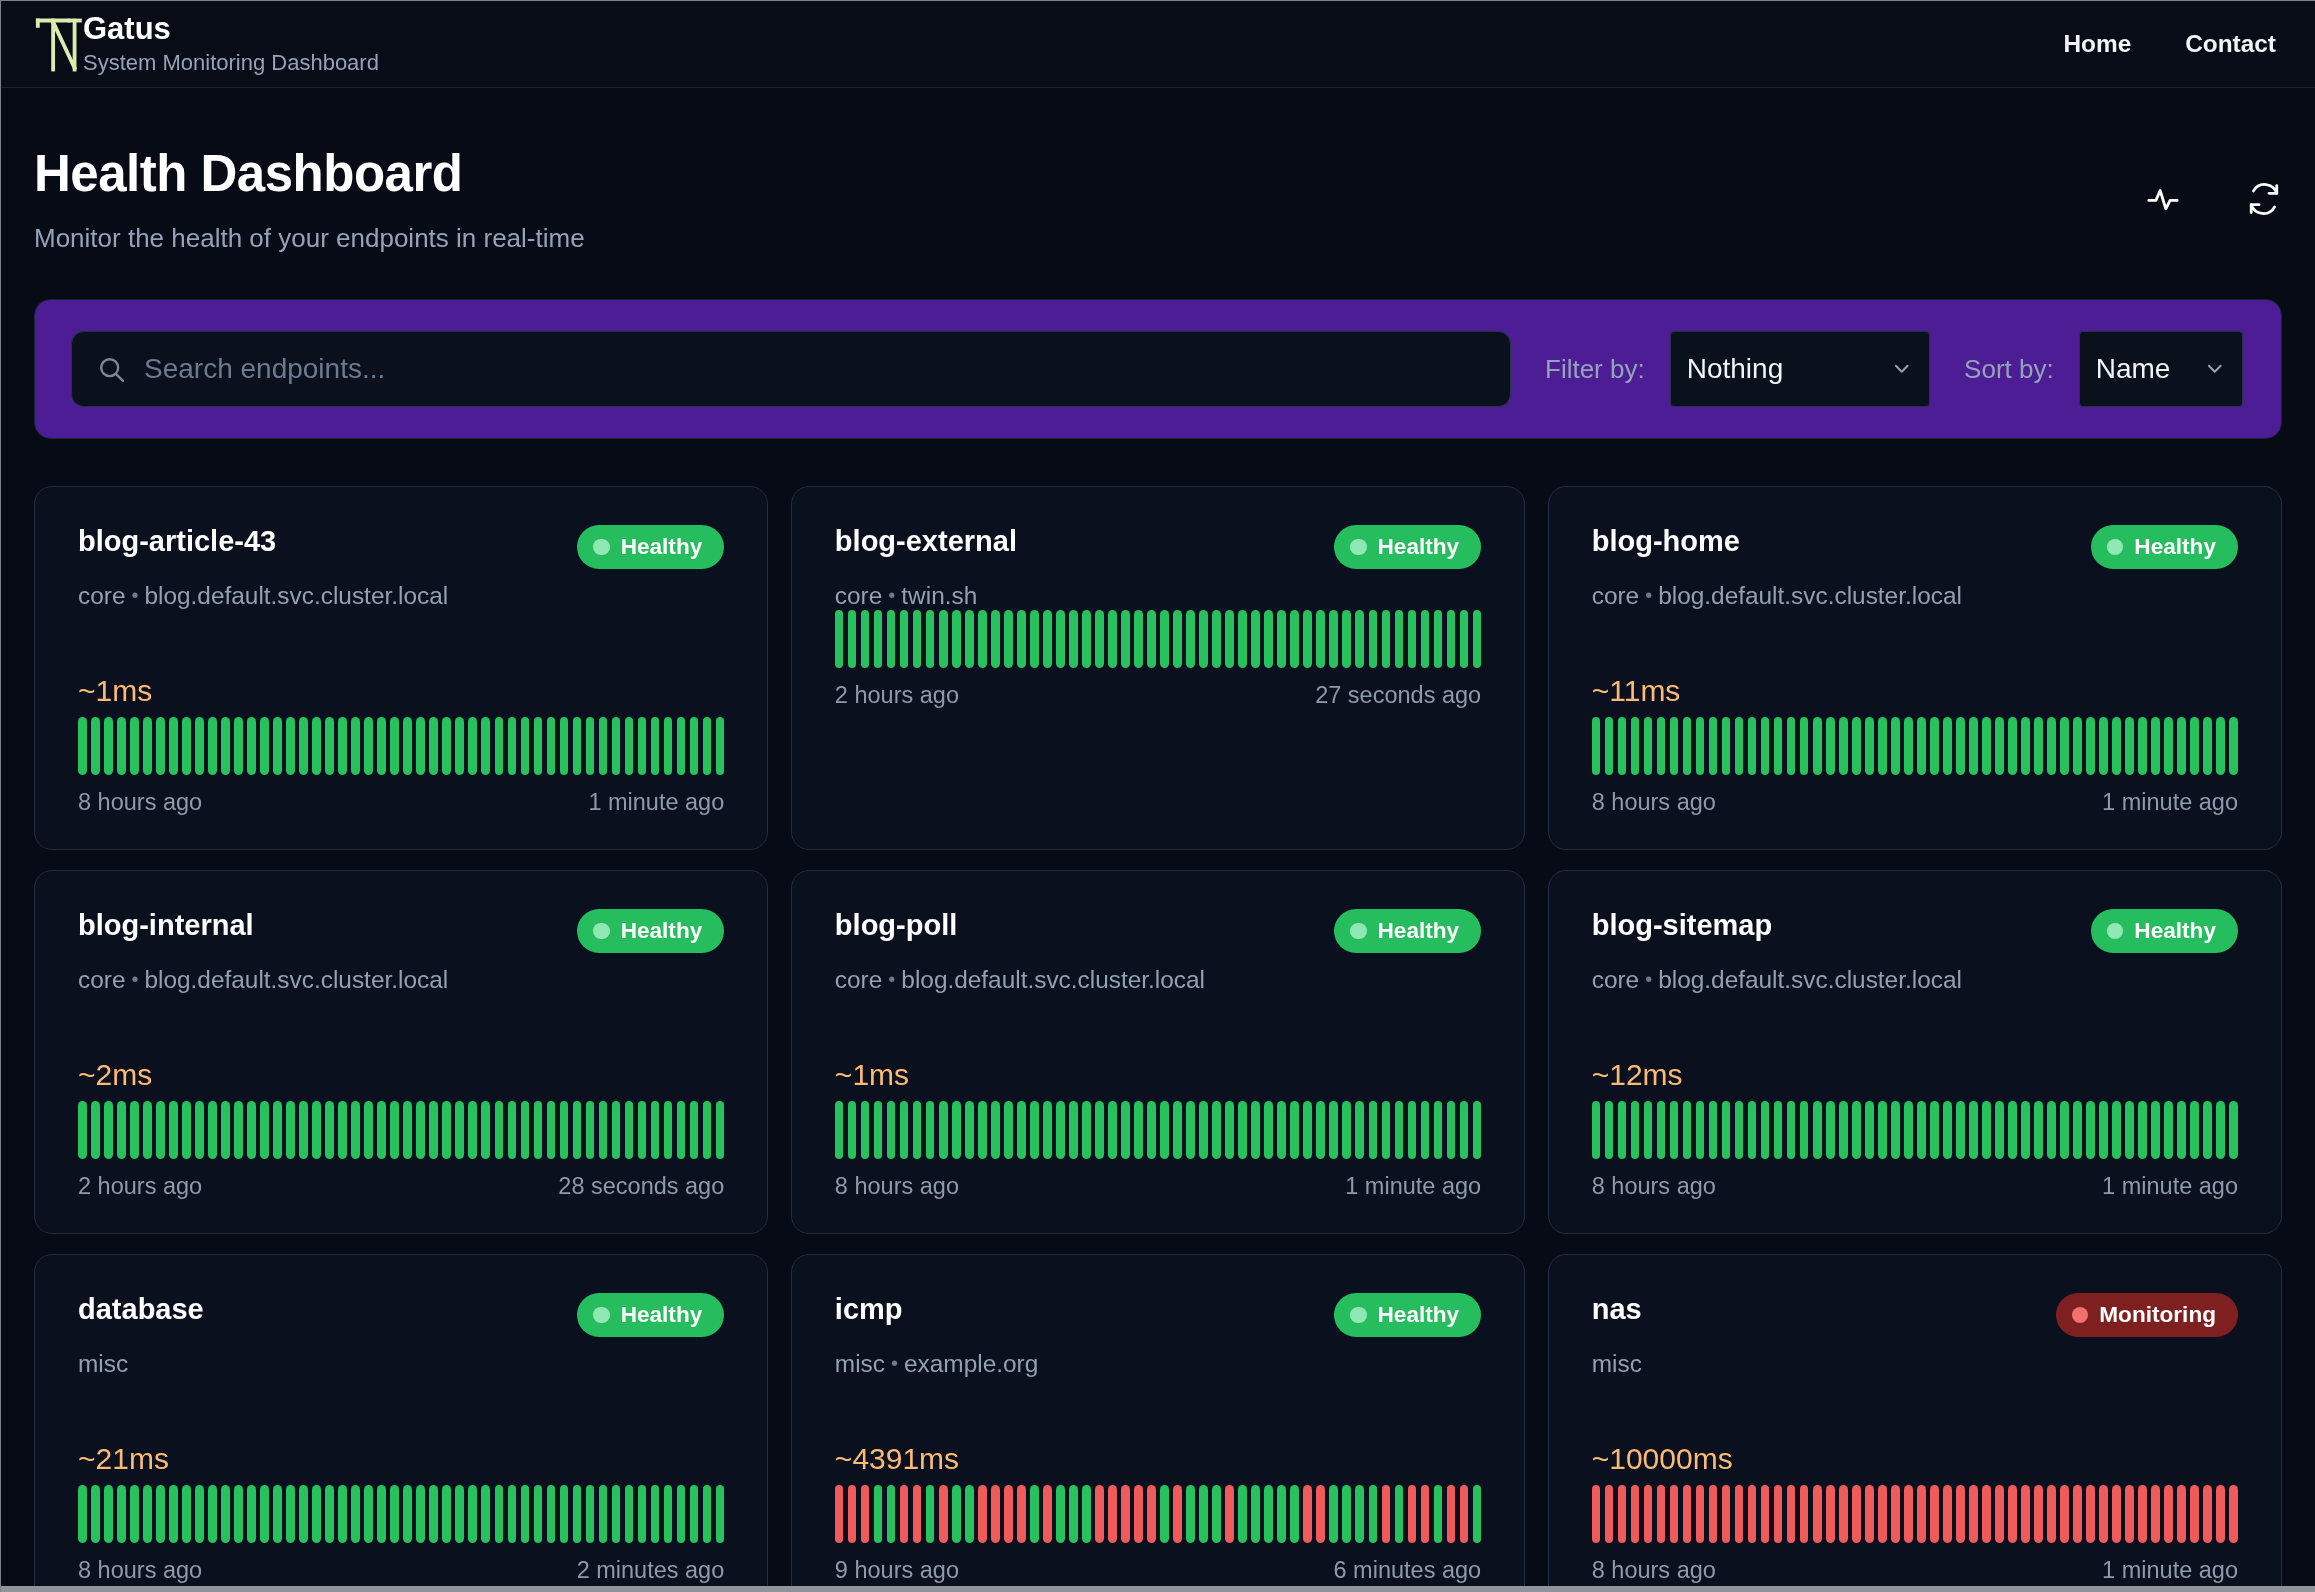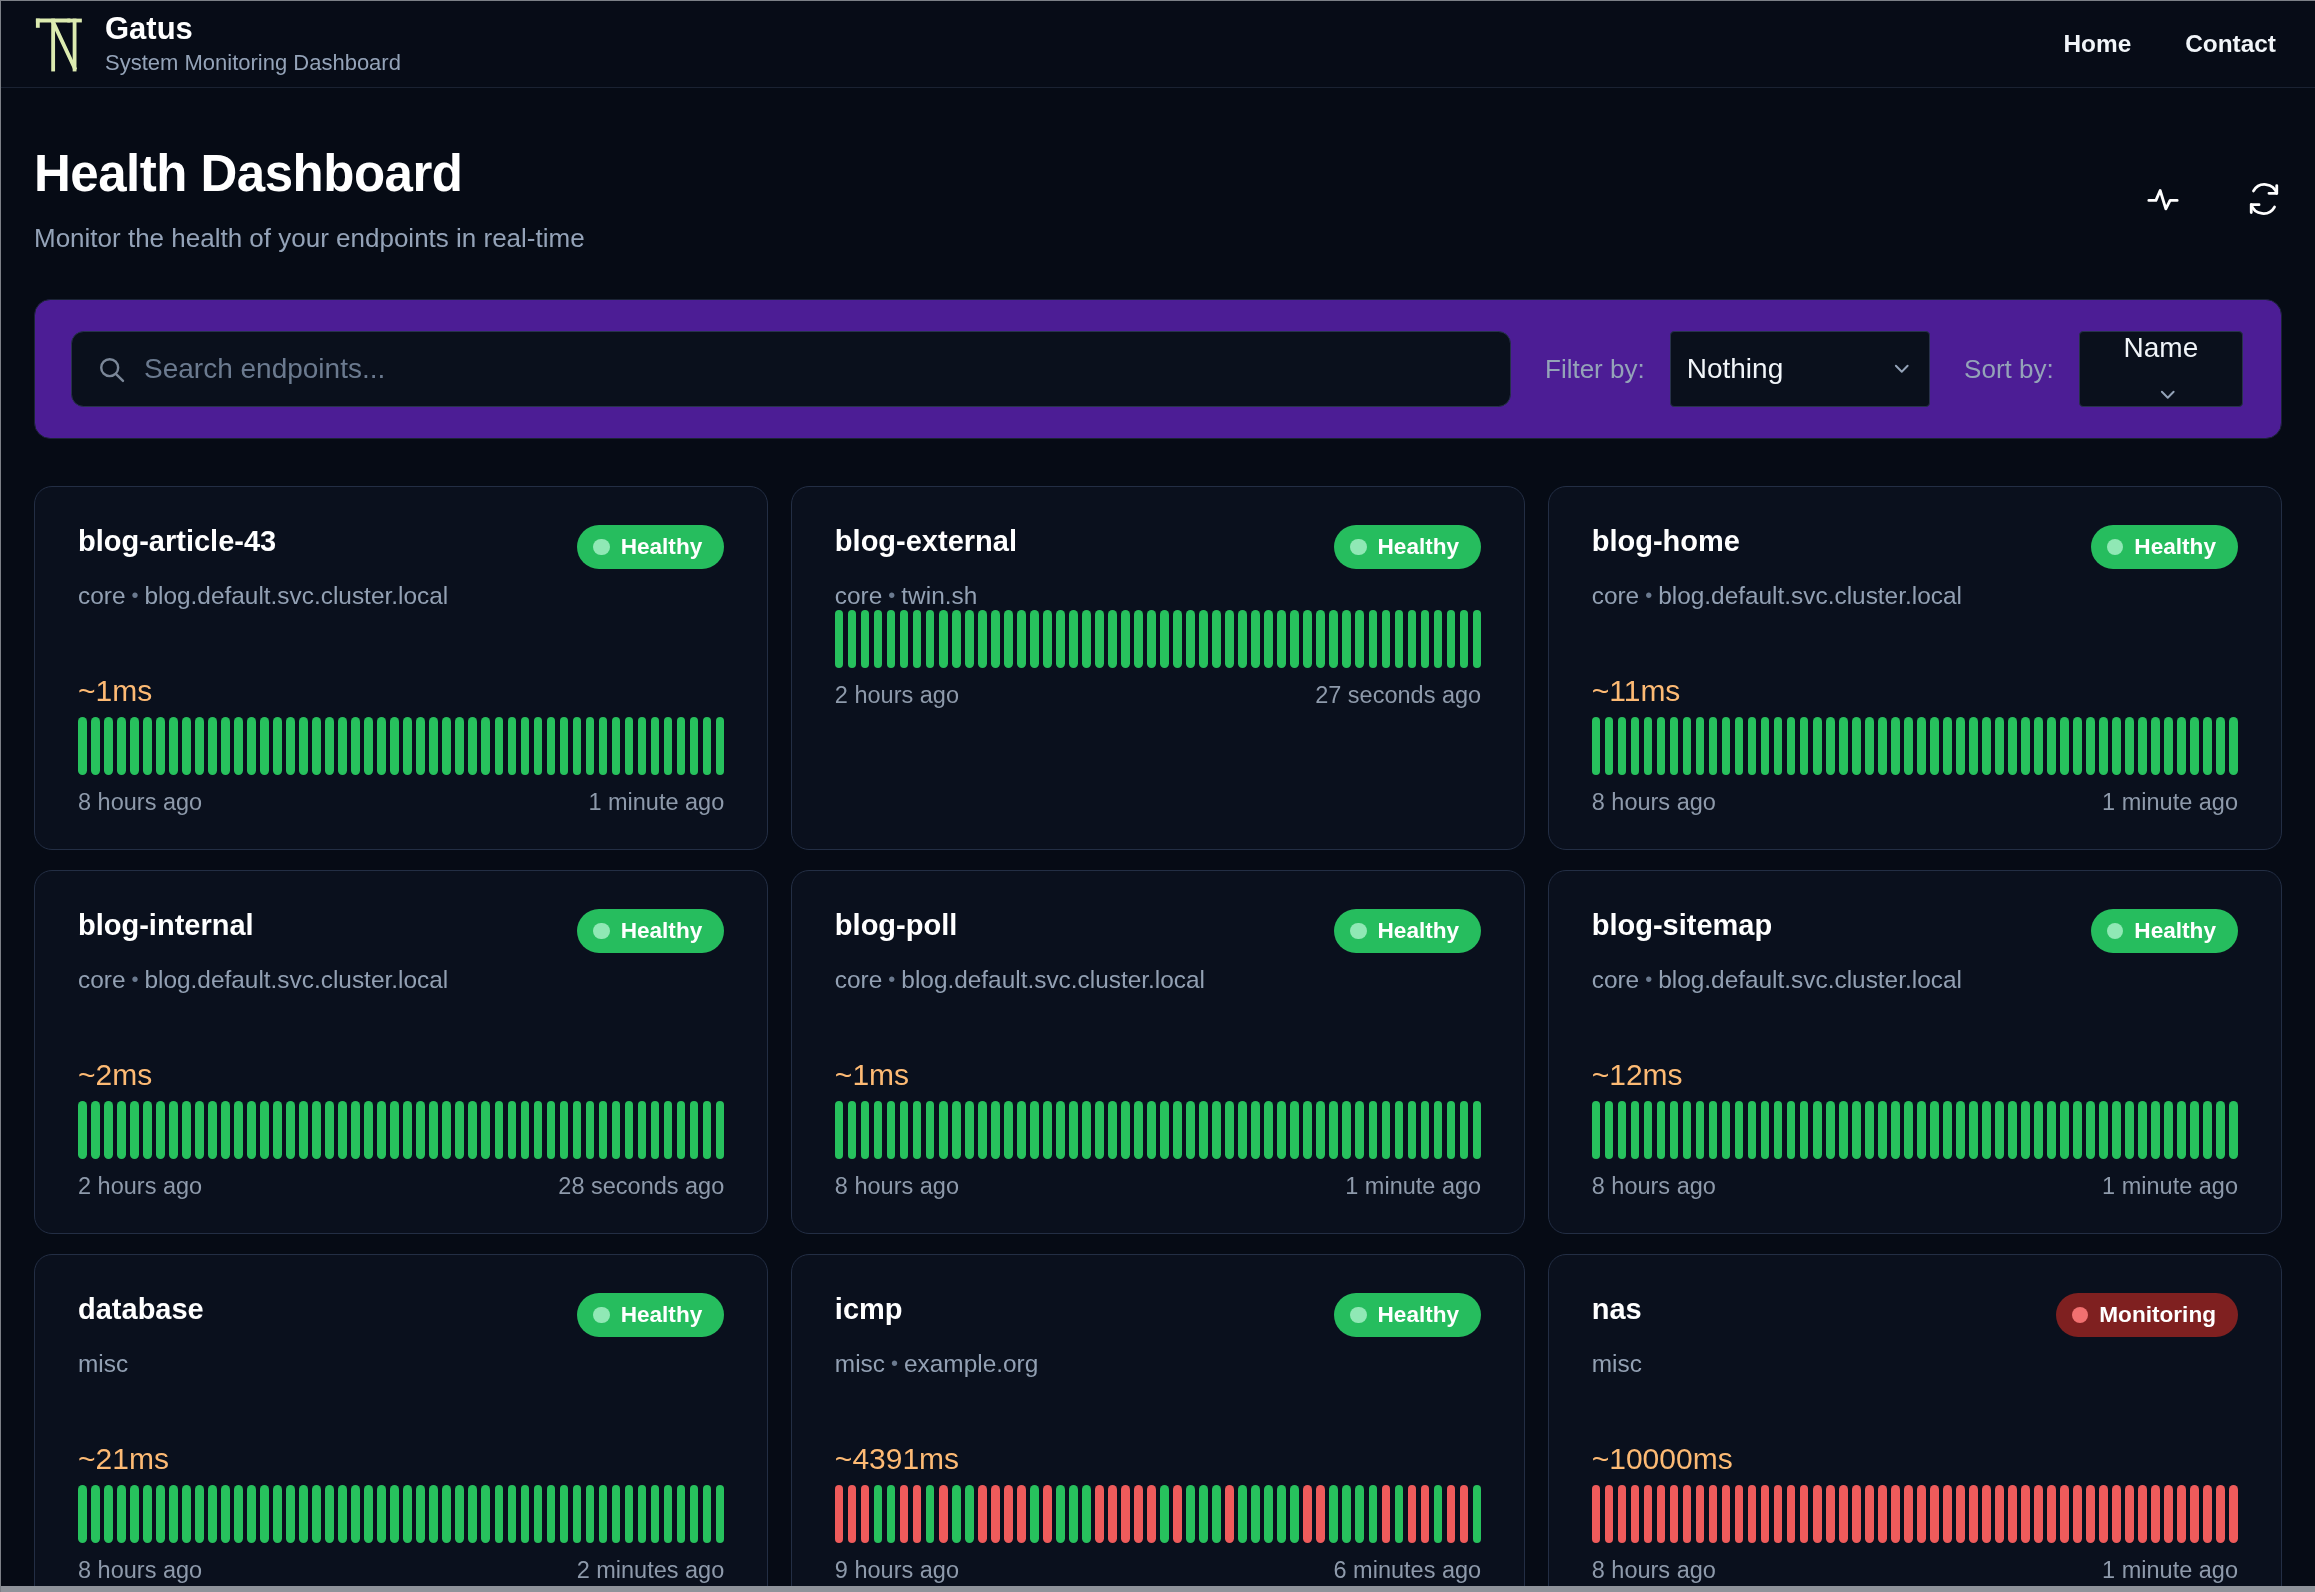--- a/index.html
+++ b/index.html
@@ -12,21 +12,21 @@
     position: relative;
   }
   .frame { position:absolute; inset:0; border:1.8px solid #7c8087; border-bottom:none; pointer-events:none; z-index:50; }
   .bottom-edge { position:absolute; left:0; bottom:0; width:2316px; height:6.3px; background:#8f939a; z-index:49; }
 
   
   .topbar {
     height:88px; background:#070c17; border-bottom:0.9px solid #1a2232;
     display:flex; align-items:center; padding:0 40px 0 34px;
   }
-  .brand { display:flex; align-items:center; gap:22px; }
+  .brand { display:flex; align-items:center; }
   .logo { width:49px; height:63px; display:block; }
   .brand-text .brand-name { font-size:31px; font-weight:700; color:#ffffff; line-height:1.15; }
   .brand-text .brand-sub { font-size:22px; color:#94a3b8; margin-top:3.6px; }
   .nav { margin-left:auto; display:flex; gap:54px; }
   .nav a { color:#f1f5f9; font-size:24.4px; font-weight:600; text-decoration:none; cursor:pointer; }
 
   
   .main { padding:0 34px; }
   .page-head { display:flex; align-items:center; margin-top:56px; }
   .page-head h1 { font-size:51px; font-weight:800; letter-spacing:-0.5px; color:#ffffff; }
@@ -50,21 +50,21 @@
     font-size:28px; color:#e2e8f0; font-family:inherit;
   }
   .search-box input::placeholder { color:#6b7a8f; }
   .ctl-label { font-size:26px; color:#94a3b8; white-space:nowrap; margin-left:9px; }
   .select {
     height:76px; border:1.8px solid #27324a; border-radius:4px; background:#0a101c;
     display:flex; align-items:center; justify-content:space-between;
     padding:0 16px; cursor:pointer;
   }
   .select.filter { width:282px; }
-  .select.sort { width:177px; margin-right:1.8px;flex-direction:column; }
+  .select.sort { width:177px; margin-right:1.8px; }
   .select .val { font-size:28px; color:#f1f5f9; }
   .select svg { width:23.5px; height:23.5px; color:#94a3b8; flex:none; margin-left:14.5px; }
 
   
   .grid {
     margin-top:47px;
     display:grid; grid-template-columns:repeat(3, 1fr);
     column-gap:22.6px; row-gap:20px;
   }
   .card {

